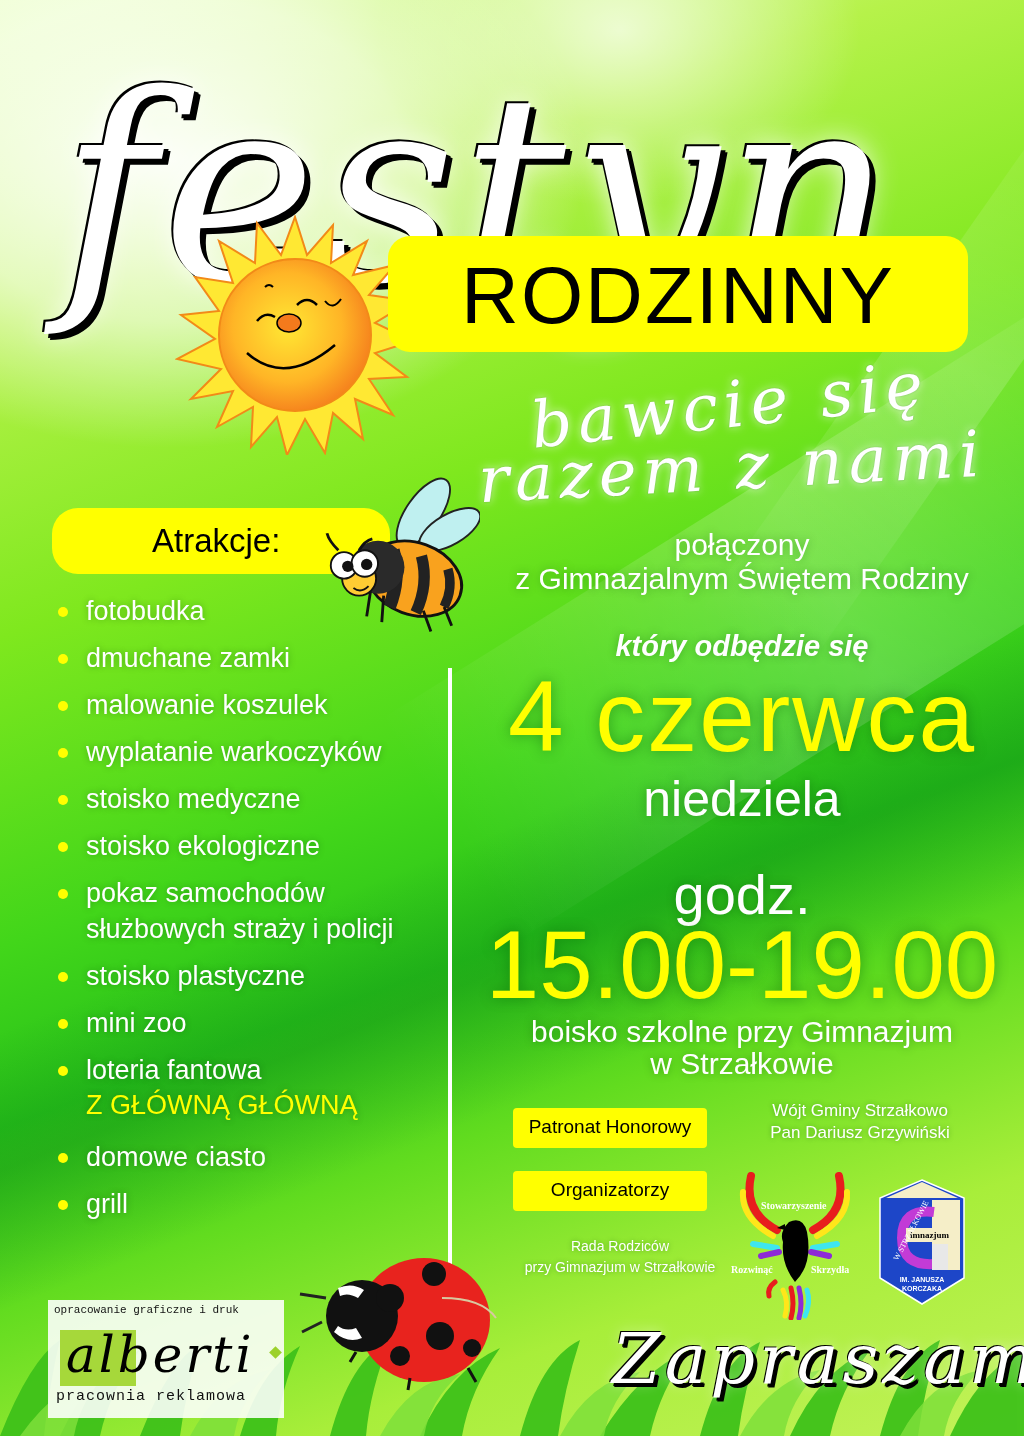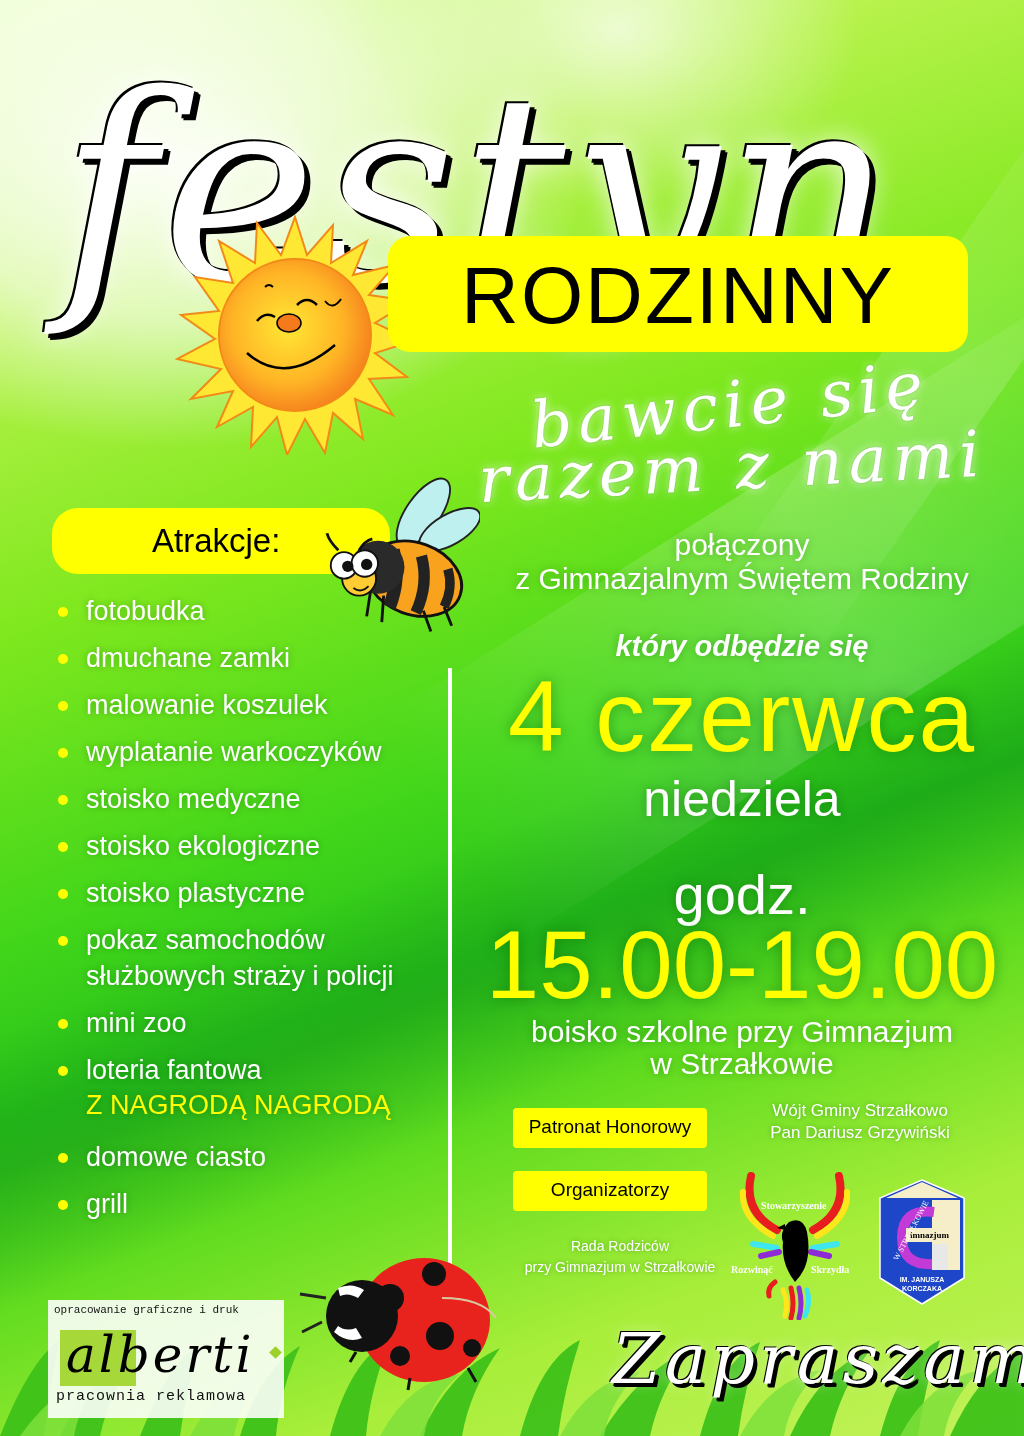--- a/index.html
+++ b/index.html
@@ -171,24 +171,24 @@
     <path d="M64,124 L60,150 M78,128 L76,156 M120,144 L128,166 M142,140 L150,160" stroke="#111" stroke-width="3"></path>
   </svg>
 
   <ul class="attr-list">
     <li><span class="bullet"></span><span>fotobudka</span></li>
     <li><span class="bullet"></span><span>dmuchane zamki</span></li>
     <li><span class="bullet"></span><span>malowanie koszulek</span></li>
     <li><span class="bullet"></span><span>wyplatanie warkoczyków</span></li>
     <li><span class="bullet"></span><span>stoisko medyczne</span></li>
     <li><span class="bullet"></span><span>stoisko ekologiczne</span></li>
+    <li><span class="bullet"></span><span>pokaz samochodów</span><span class="line2">służbowych straży i policji</span></li>
     <li><span class="bullet"></span><span>stoisko plastyczne</span></li>
-    <li><span class="bullet"></span><span>pokaz samochodów</span><span class="line2">służbowych straży i policji</span></li>
     <li><span class="bullet"></span><span>mini zoo</span></li>
-    <li><span class="bullet"></span><span>loteria fantowa</span><span class="highlight">Z NAGRODĄ NAGRODĄ</span></li>
+    <li><span class="bullet"></span><span>loteria fantowa</span><span class="highlight">Z GŁÓWNĄ GŁÓWNĄ</span></li>
     <li><span class="bullet"></span><span>domowe ciasto</span></li>
     <li><span class="bullet"></span><span>grill</span></li>
   </ul>
 
   <div class="pill pill-small pill-patronat">
     <span>Patronat Honorowy</span>
   </div>
   <div class="patron-text">
     <div>Wójt Gminy Strzałkowo</div>
     <div>Pan Dariusz Grzywiński</div>

